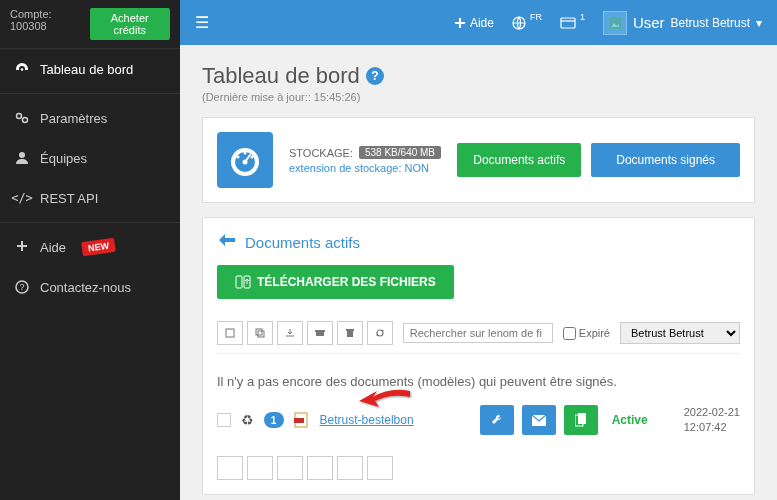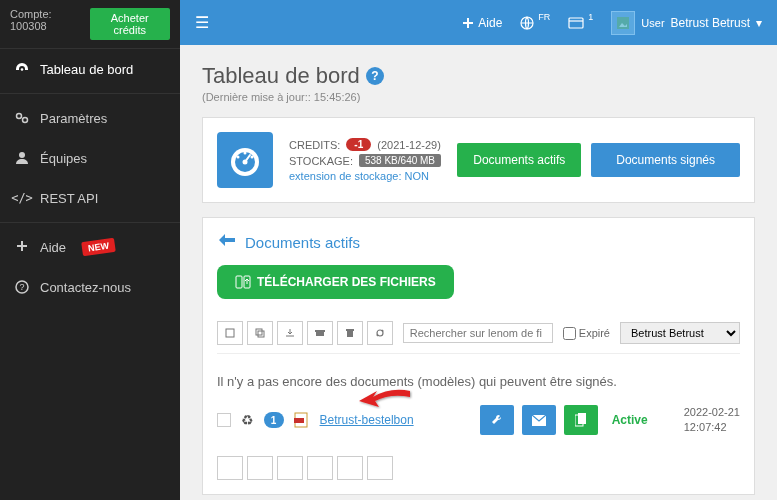--- a/index.html
+++ b/index.html
@@ -35,21 +35,21 @@
 .badge-red{background:#c9302c;color:#fff;padding:1px 8px;border-radius:8px;font-size:10px;font-weight:bold}
 .badge-grey{background:#777;color:#fff;padding:1px 6px;border-radius:2px;font-size:10px}
 .link-blue{color:#3a90d4;font-size:11px}
 .btn-green{background:#26b14c;color:#fff;border:none;padding:10px 16px;font-size:12px;border-radius:2px;cursor:pointer}
 .btn-blue{background:#3a90d4;color:#fff;border:none;padding:10px 25px;font-size:12px;border-radius:2px;cursor:pointer}
 .card-buttons{margin-left:auto;display:flex;gap:10px}
 
 .section-card{background:#fff;border:1px solid #ddd;margin-top:14px;padding:14px}
 .section-header{display:flex;align-items:center;gap:8px;color:#3a90d4;font-size:15px;margin-bottom:12px}
 .back-arrow{font-size:18px;cursor:pointer}
-.upload-btn{background:#26b14c;color:#fff;border:none;padding:10px 18px;font-size:12px;font-weight:bold;border-radius:8px;cursor:pointer;display:flex;align-items:center;gap:6px}
+.upload-btn{background:#26b14c;color:#fff;border:none;padding:10px 18px;font-size:12px;font-weight:bold;border-radius:2px;cursor:pointer;display:flex;align-items:center;gap:6px}
 
 .toolbar-row{display:flex;align-items:center;gap:4px;margin-top:22px;padding-bottom:8px;border-bottom:1px solid #eee}
 .tool-btn{width:26px;height:24px;border:1px solid #ccc;background:#fff;display:flex;align-items:center;justify-content:center;font-size:11px;cursor:pointer;color:#666}
 .toolbar-spacer{flex:1}
 .search-input{border:1px solid #ccc;padding:3px 6px;font-size:11px;width:150px;color:#999}
 .expire-check{display:flex;align-items:center;gap:3px;font-size:11px;color:#666;margin:0 6px}
 .user-select{border:1px solid #ccc;padding:3px 6px;font-size:11px;width:120px}
 
 .empty-msg{color:#666;font-size:13px;margin:20px 0 8px}
 
@@ -158,21 +158,21 @@
         </svg>
       <span style="font-size:9px;position:relative;top:-6px">1</span>
     </div>
     <div class="user-block">
       <div class="user-avatar">
         <svg width="12" height="12" viewBox="0 0 12 12" fill="#bde">
             <rect width="12" height="12" fill="#5aa"></rect>
             <polygon points="2,10 5,6 8,9 10,7 10,10" fill="#8cd"></polygon>
           </svg>
       </div>
-      <span style="font-size:11px">User</span>
+      <span style="font-size:15px">User</span>
       <span>Betrust Betrust</span>
       <span>▾</span>
     </div>
   </div>
 </div>
 
 <div class="main">
   <h1 class="page-title">
     <span>Tableau de bord</span>
     <span class="help-circle">?</span>
@@ -186,25 +186,20 @@
           <circle cx="20" cy="22" r="10" fill="#3a90d4"></circle>
           <circle cx="13" cy="17" r="1.5" fill="#fff"></circle>
           <circle cx="20" cy="13" r="1.5" fill="#fff"></circle>
           <circle cx="27" cy="17" r="1.5" fill="#fff"></circle>
           <path d="M20 22 L25 15" stroke="#fff" stroke-width="2" stroke-linecap="round"></path>
           <circle cx="20" cy="22" r="2.5" fill="#fff"></circle>
         </svg>
     </div>
     <div class="info-text">
       <div class="info-row">
-        <span>CREDITS:</span>
-        <span class="badge-red">-1</span>
-        <span>(2021-12-29)</span>
-      </div>
-      <div class="info-row">
         <span>STOCKAGE:</span>
         <span class="badge-grey">538 KB/640 MB</span>
       </div>
       <div class="link-blue">extension de stockage: NON</div>
     </div>
     <div class="card-buttons">
       <button class="btn-green">Documents actifs</button>
       <button class="btn-blue">Documents signés</button>
     </div>
   </div>

